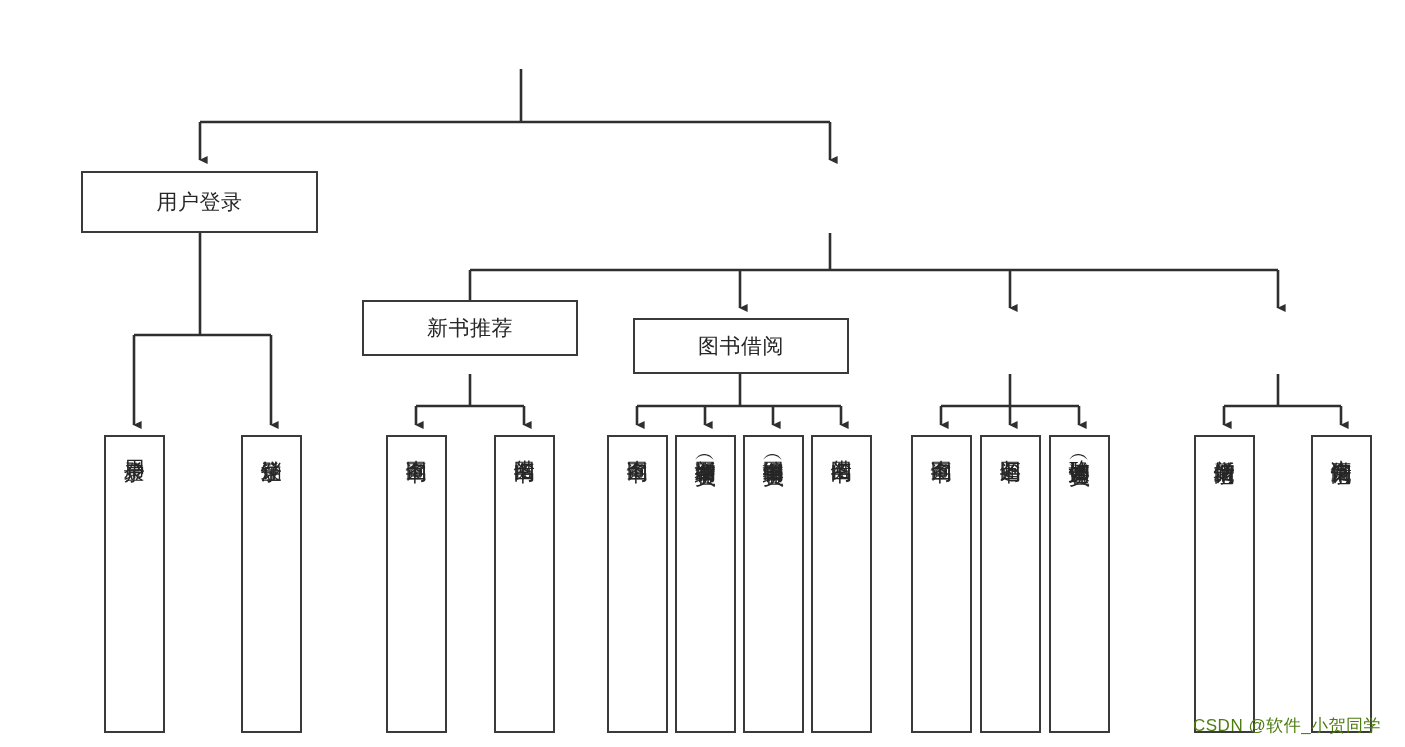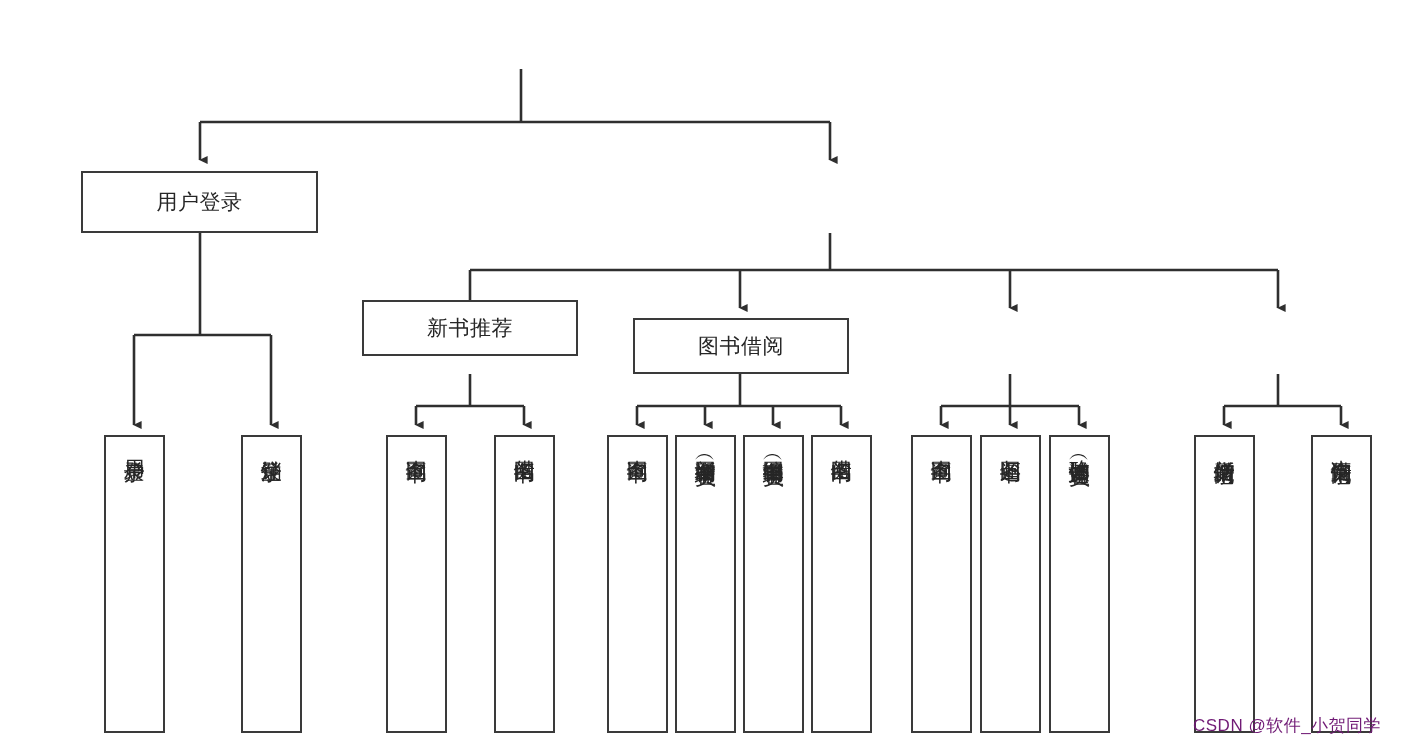--- a/index.html
+++ b/index.html
@@ -55,21 +55,21 @@
     font-size: 21px;
     letter-spacing: 1px;
     margin: 0 auto;
   }
   .node.root .label { font-size: 22px; }
   .watermark {
     position: absolute;
     left: 1193px;
     top: 714px;
     font-size: 17px;
-    color: #701a75;
+    color: #4d7c0f;
     white-space: nowrap;
     letter-spacing: 0.5px;
   }
 </style>
 </head>
 <body>
 
 <div id="canvas">
 
   <svg class="connectors" viewBox="0 0 1405 747">

